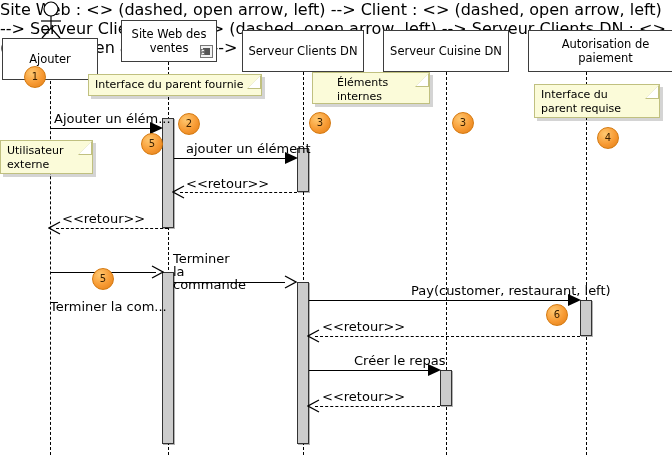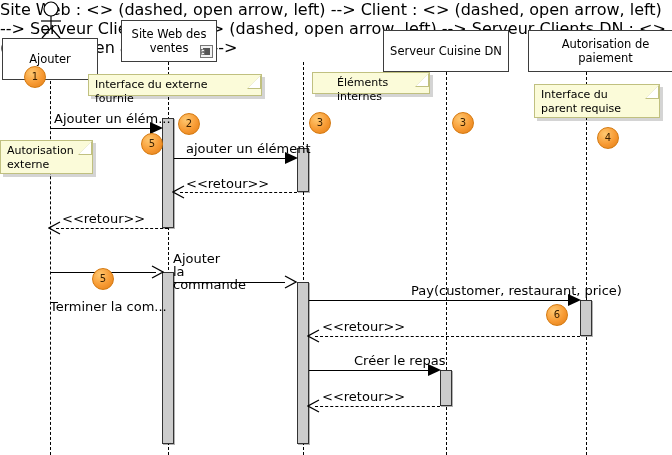--- a/index.html
+++ b/index.html
@@ -149,50 +149,53 @@
   <div class="lifeline-box" style="left:121px; top:20px; width:96px; height:42px;">
     <span>Site Web des ventes</span>
     <svg class="comp-icon" style="right:3px; bottom:3px;" width="13" height="13" viewBox="0 0 13 13">
       <rect x="0.5" y="0.5" width="12" height="12" fill="#f2f2f2" stroke="#777777"></rect>
       <rect x="3" y="3" width="7" height="7" fill="#555555"></rect>
       <rect x="1.5" y="4.5" width="3" height="2" fill="#f2f2f2" stroke="#555555" stroke-width="0.6"></rect>
       <rect x="1.5" y="7.5" width="3" height="2" fill="#f2f2f2" stroke="#555555" stroke-width="0.6"></rect>
     </svg>
   </div>
 
+  <div class="lifeline-box" style="left:242px; top:30px; width:122px; height:32px;">
+    <span>Serveur Clients DN</span>
+  </div>
 
   <div class="lifeline-box" style="left:383px; top:30px; width:126px; height:32px;">
     <span>Serveur Cuisine DN</span>
   </div>
 
   <div class="lifeline-box" style="left:528px; top:30px; width:155px; height:32px;">
     <span>Autorisation de paiement</span>
   </div>
 
   
   <div class="note" style="left:88px; top:74px; width:174px; height:22px;">
-    <span>Interface du externe fournie</span>
-    <span class="note-fold-edge"></span>
-    <span class="note-fold-inner"></span>
-  </div>
-
-  <div class="note" style="left:312px; top:72px; width:118px; height:22px;padding-left:24px;">
+    <span>Interface du parent fournie</span>
+    <span class="note-fold-edge"></span>
+    <span class="note-fold-inner"></span>
+  </div>
+
+  <div class="note" style="left:312px; top:72px; width:118px; height:32px;padding-left:24px;">
     <span>Éléments internes</span>
     <span class="note-fold-edge"></span>
     <span class="note-fold-inner"></span>
   </div>
 
   <div class="note" style="left:534px; top:84px; width:126px; height:34px;">
     <span>Interface du parent requise</span>
     <span class="note-fold-edge"></span>
     <span class="note-fold-inner"></span>
   </div>
 
   <div class="note" style="left:0px; top:140px; width:93px; height:34px;">
-    <span>Autorisation externe</span>
+    <span>Utilisateur externe</span>
     <span class="note-fold-edge"></span>
     <span class="note-fold-inner"></span>
   </div>
 
   
   <div class="activation" style="left:162px; top:118px; width:12px; height:110px;"></div>
   <div class="activation" style="left:297px; top:148px; width:12px; height:44px;"></div>
   <div class="activation" style="left:162px; top:272px; width:12px; height:172px;"></div>
   <div class="activation" style="left:297px; top:282px; width:12px; height:162px;"></div>
   <div class="activation" style="left:580px; top:300px; width:12px; height:36px;"></div>
@@ -233,28 +236,28 @@
   <svg class="arrow-open" style="left:150px; top:265px;" width="14" height="14" viewBox="0 0 14 14">
     <polyline points="2,1 13,7 2,13" fill="none" stroke="#000000" stroke-width="1.3"></polyline>
   </svg>
   <div class="msg-label" style="left:50px; top:256px;margin-top:44px;">Terminer la com...</div>
 
   
   <div class="msg-line" style="left:174px; top:282px; width:111px;"></div>
   <svg class="arrow-open" style="left:283px; top:275px;" width="14" height="14" viewBox="0 0 14 14">
     <polyline points="2,1 13,7 2,13" fill="none" stroke="#000000" stroke-width="1.3"></polyline>
   </svg>
-  <div class="msg-label wrap" style="left:173px; top:252px; width:62px;">Ajouter la commande</div>
+  <div class="msg-label wrap" style="left:173px; top:252px; width:62px;">Terminer la commande</div>
 
   
   <div class="msg-line" style="left:309px; top:300px; width:262px;"></div>
   <svg class="arrow-filled" style="left:568px; top:293px;" width="14" height="14" viewBox="0 0 14 14">
     <polygon points="0,1 13,7 0,13" fill="#000000"></polygon>
   </svg>
-  <div class="msg-label" style="left:411px; top:284px;">Pay(customer, restaurant, price)</div>
+  <div class="msg-label" style="left:411px; top:284px;">Pay(customer, restaurant, left)</div>
 
    Serveur Clients DN : &lt;<retour>&gt; (dashed, open arrow, left) --&gt;
   <div class="msg-line dashed" style="left:315px; top:336px; width:265px;"></div>
   <svg class="arrow-open" style="left:307px; top:329px;" width="14" height="14" viewBox="0 0 14 14">
     <polyline points="12,1 1,7 12,13" fill="none" stroke="#000000" stroke-width="1.3"></polyline>
   </svg>
   <div class="msg-label" style="left:322px; top:320px;">&lt;&lt;retour&gt;&gt;</div>
 
   
   <div class="msg-line" style="left:309px; top:370px; width:123px;"></div>

